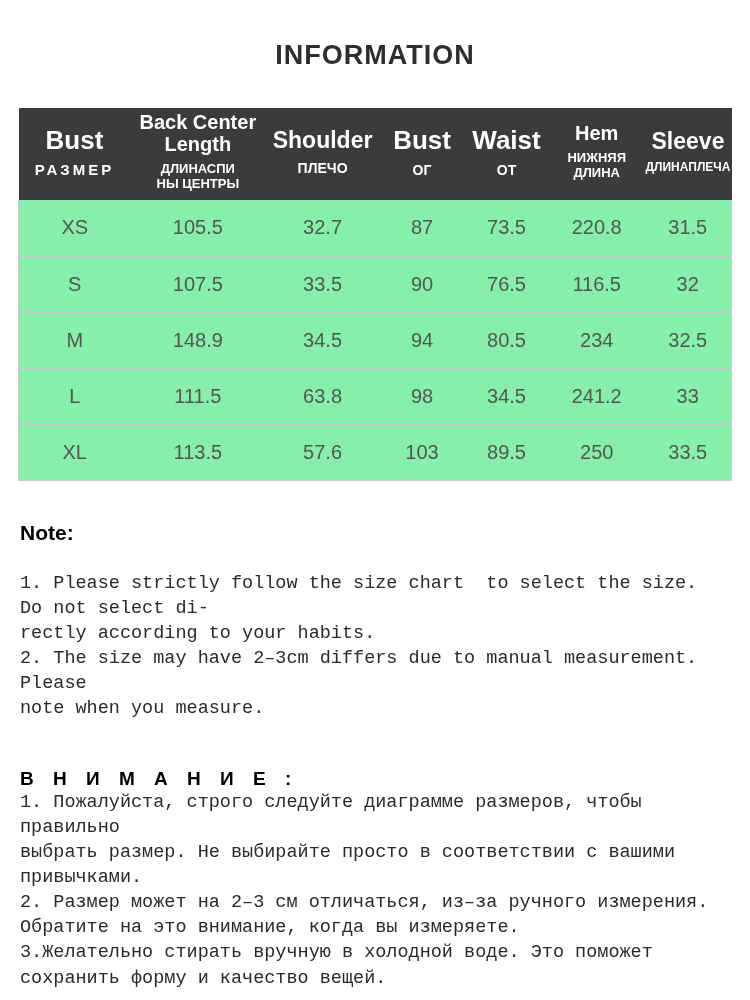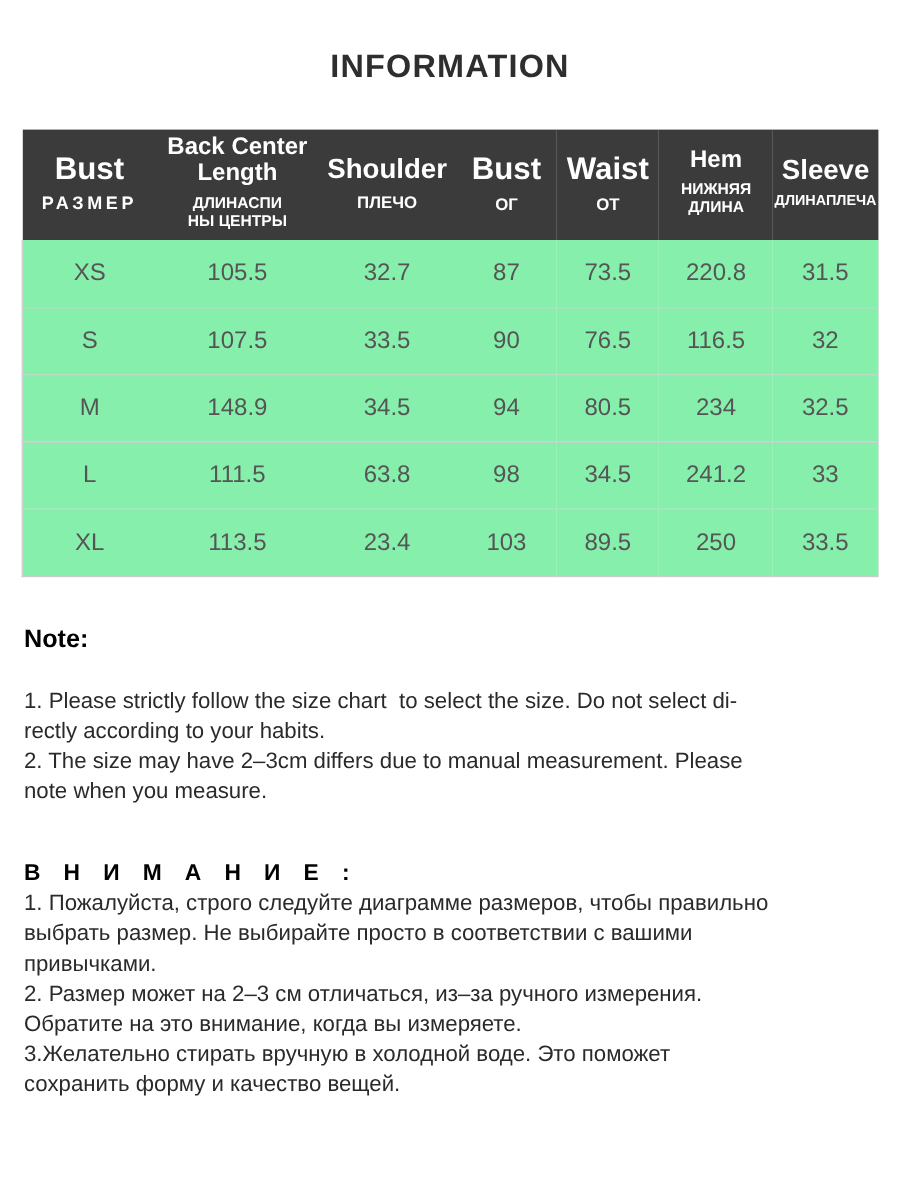--- a/index.html
+++ b/index.html
@@ -88,20 +88,21 @@
     font-size: 21px;
     font-weight: bold;
     color: #000000;
     margin-bottom: 26px;
   }
   .note-paragraph {
     font-size: 18.5px;
     line-height: 1.36;
     color: #2a2a2a;
     white-space: pre-wrap;
+    font-family: Liberation Mono, monospace;
   }
   .attention-heading {
     font-size: 19px;
     font-weight: bold;
     letter-spacing: 7px;
     color: #000000;
     margin-top: 46px;
   }
 </style>
 </head>
@@ -189,21 +190,21 @@
         <td>111.5</td>
         <td>63.8</td>
         <td>98</td>
         <td>34.5</td>
         <td>241.2</td>
         <td>33</td>
       </tr>
       <tr>
         <td>XL</td>
         <td>113.5</td>
-        <td>23.4</td>
+        <td>57.6</td>
         <td>103</td>
         <td>89.5</td>
         <td>250</td>
         <td>33.5</td>
       </tr>
     </tbody>
   </table>
 
   <div class="notes">
     <div class="note-heading">Note:</div>

